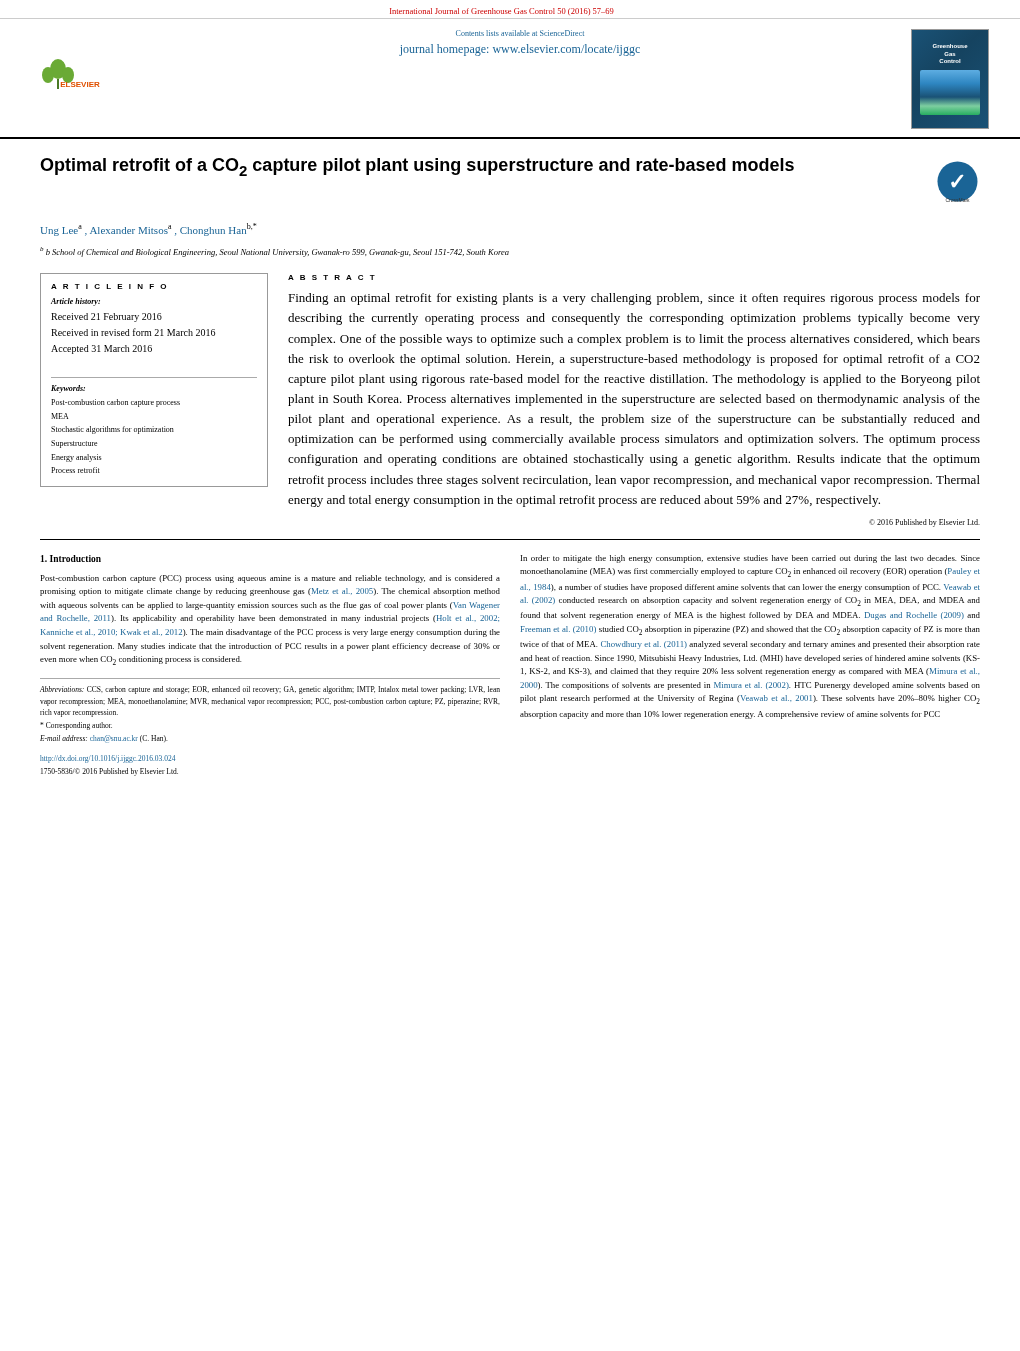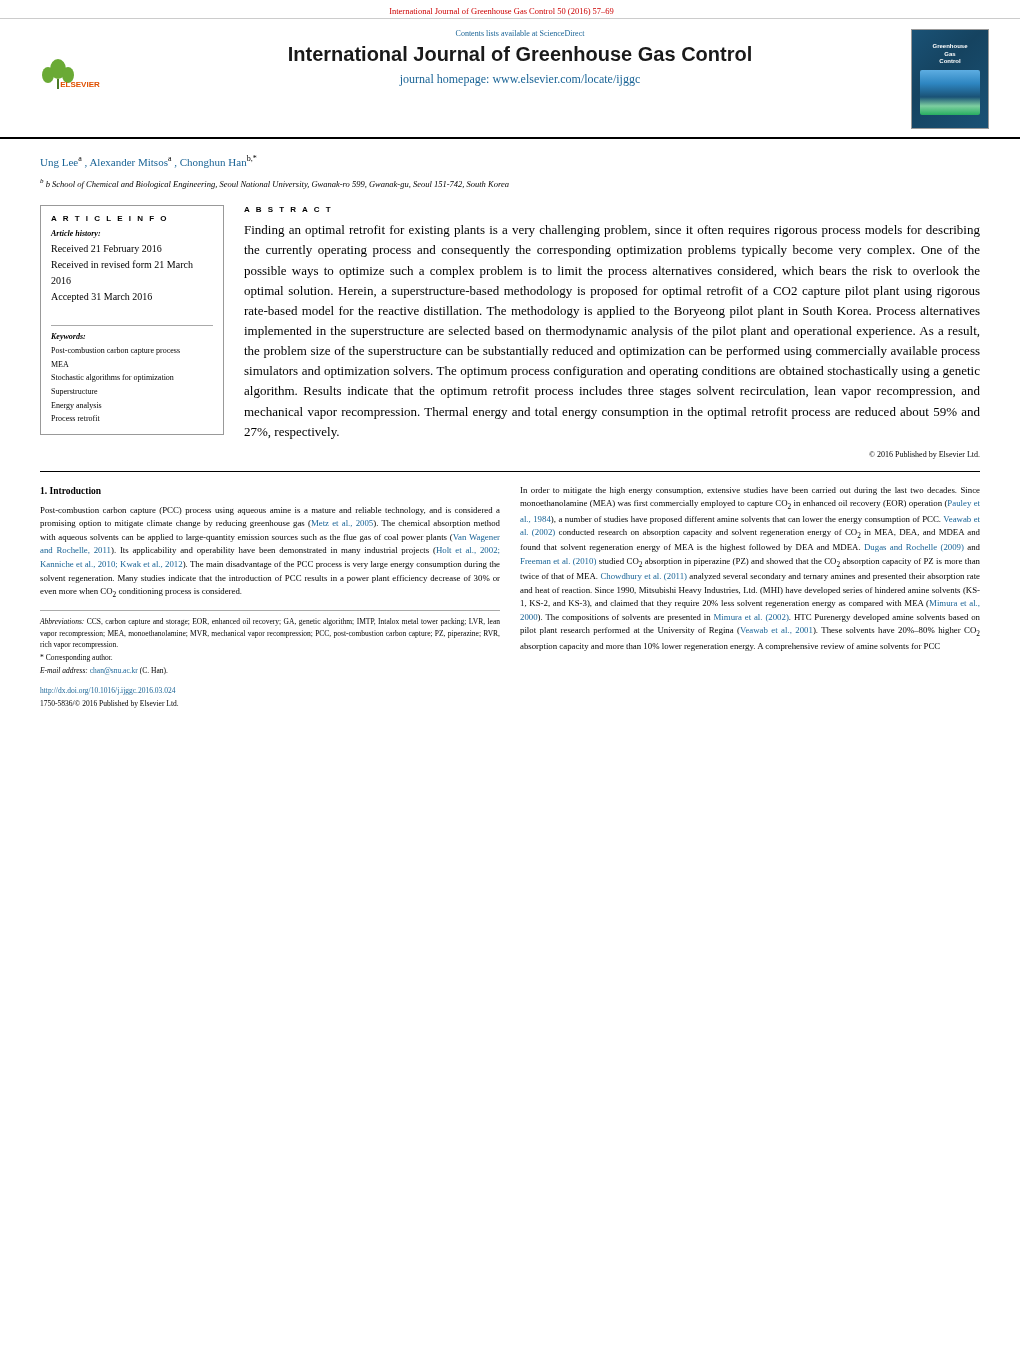--- a/index.html
+++ b/index.html
@@ -156,21 +156,21 @@
       font-size: 7px;
     }
 
     
     .two-col {
       display: flex;
       gap: 20px;
       margin-bottom: 12px;
     }
     .col-left {
-      width: 184px;
+      width: 228px;
       flex-shrink: 0;
     }
     .col-right {
       flex: 1;
     }
 
     
     .article-info-box {
       border: 1px solid #999;
       padding: 8px 10px;
@@ -300,39 +300,51 @@
 
       <text x="50" y="30" font-family="Arial" font-size="8" font-weight="bold" fill="#e05000" text-anchor="middle">ELSEVIER</text>
     </svg>
   </div>
 
   <div class="header-center">
     <div class="contents-available">
       <span>Contents lists available at</span>
       <span class="blue" style="cursor:pointer;">ScienceDirect</span>
     </div>
-    <div class="journal-title">International Journal of Greenhouse Gas Control</div>
     <div class="journal-homepage">
       <span>journal homepage:</span>
       <span class="blue" style="cursor:pointer;">www.elsevier.com/locate/ijggc</span>
     </div>
   </div>
 
   <div class="header-right">
     <div class="journal-cover">
       <div class="journal-cover-title" style="white-space:pre-line;">Greenhouse
 Gas
 Control</div>
       <div class="journal-cover-img"></div>
     </div>
   </div>
 </div>
 
 <div class="main-content">
 
+  <div class="article-title-area">
+    <div class="article-title">
+      <span>Optimal retrofit of a CO</span><sub>2</sub><span> capture pilot plant using superstructure and rate-based models</span>
+    </div>
+
+    <div class="crossmark-logo">
+      <svg width="45" height="45" viewBox="0 0 45 45">
+        <circle cx="22.5" cy="22.5" r="20" fill="#1a6496"></circle>
+        <text x="22.5" y="30" font-family="Arial" font-size="22" font-weight="bold" fill="white" text-anchor="middle">✓</text>
+        <text x="22.5" y="43" font-family="Arial" font-size="5" fill="#333" text-anchor="middle">CrossMark</text>
+      </svg>
+    </div>
+  </div>
 
   <div class="authors">
     <span class="author-link">Ung Lee</span><sup>a</sup>
     <span class="author-link">, Alexander Mitsos</span><sup>a</sup>
     <span class="author-link">, Chonghun Han</span><sup>b,*</sup>
   </div>
 
   <div class="affiliations">
     <div><sup>b</sup> <span>b School of Chemical and Biological Engineering, Seoul National University, Gwanak-ro 599, Gwanak-gu, Seoul 151-742, South Korea</span></div>
   </div>

